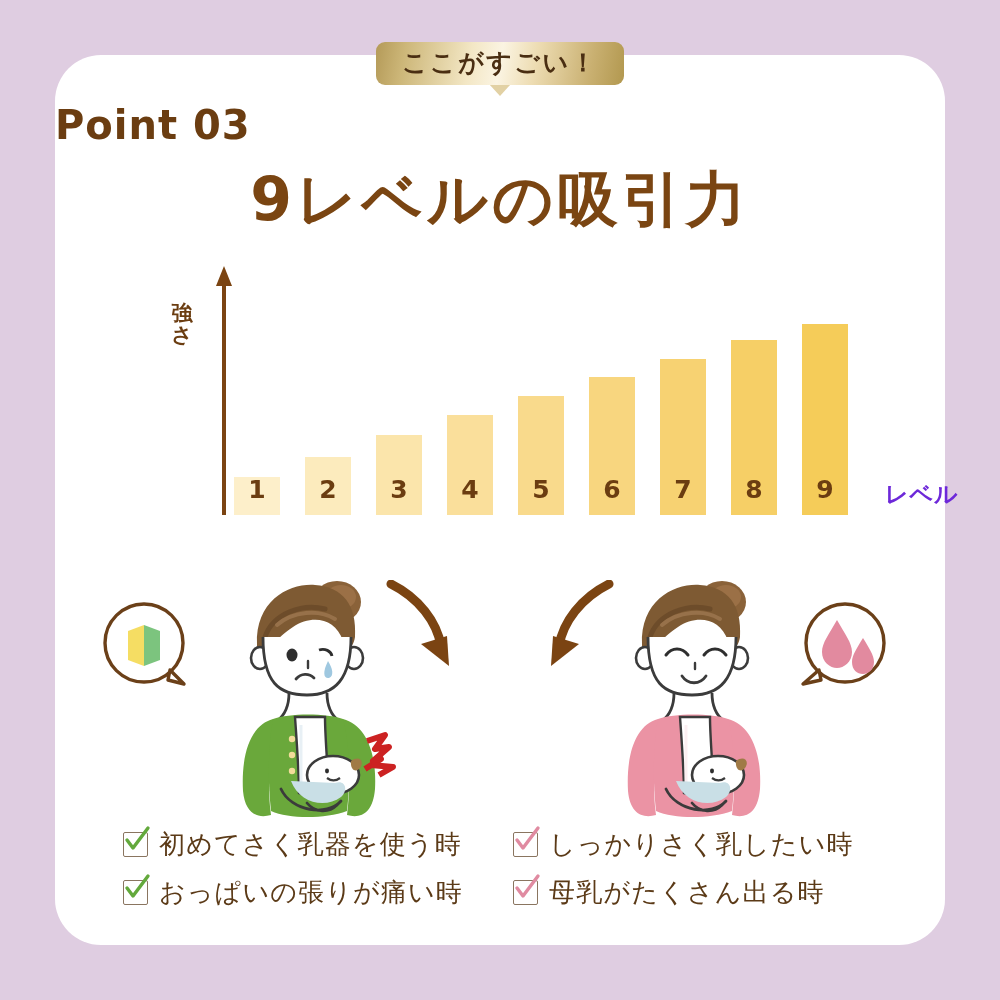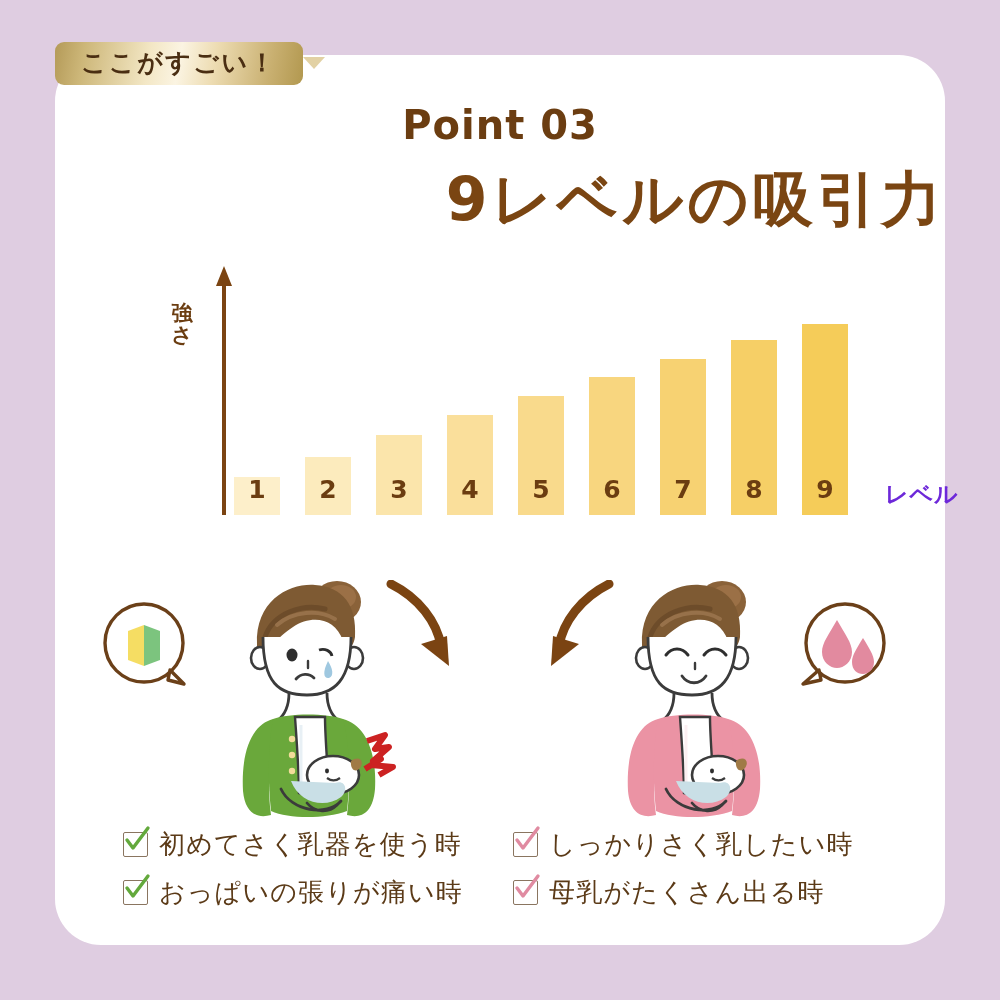--- a/index.html
+++ b/index.html
@@ -10,46 +10,46 @@
     overflow:hidden;
   }
   .stage{position:relative;width:1000px;height:1000px;}
 
   .card{
     position:absolute;left:55px;top:55px;width:890px;height:890px;
     background:#ffffff;border-radius:46px;
   }
 
   
-  .badge-wrap{position:absolute;left:0;right:0;top:-13px;display:flex;align-items:center;}
+  .badge-wrap{position:absolute;left:0;right:0;top:-13px;display:flex;flex-direction:column;align-items:center;}
   .badge{
     position:relative;
     padding:7px 26px 8px 26px;
     border-radius:9px;
     background:linear-gradient(100deg,#b49a58 0%,#cdb779 12%,#f3e7c5 38%,#fbf4e2 50%,#eddcb2 64%,#c9b071 86%,#b2984f 100%);
     color:#4a2e12;
     font-size:25px;
     font-weight:700;
     letter-spacing:2.5px;
     line-height:1.1;
     white-space:nowrap;
   }
   .badge-tail{
     width:0;height:0;margin-top:-1px;
     border-left:11px solid transparent;
     border-right:11px solid transparent;
     border-top:12px solid #e2d1a4;
   }
 
   .point-title{
-    position:absolute;left:0;right:0;top:47px;text-align:center;
+    position:absolute;left:0;right:0;top:47px;text-align:left;
     color:#6b3d11;font-size:40px;font-weight:700;letter-spacing:1px;
   }
   .main-title{
-    position:absolute;left:0;right:0;top:105px;text-align:right;
+    position:absolute;left:0;right:0;top:105px;text-align:center;
     color:#7a4512;font-size:60px;font-weight:700;letter-spacing:4px;
   }
 
   
   .chart{position:absolute;left:0;top:205px;width:890px;height:255px;margin-left:48px;}
   .chart svg{display:block;}
   .axis-y-label{
     position:absolute;left:68px;top:43px;
     width:22px;
     color:#6b3d11;font-size:21px;font-weight:700;line-height:1.04;

